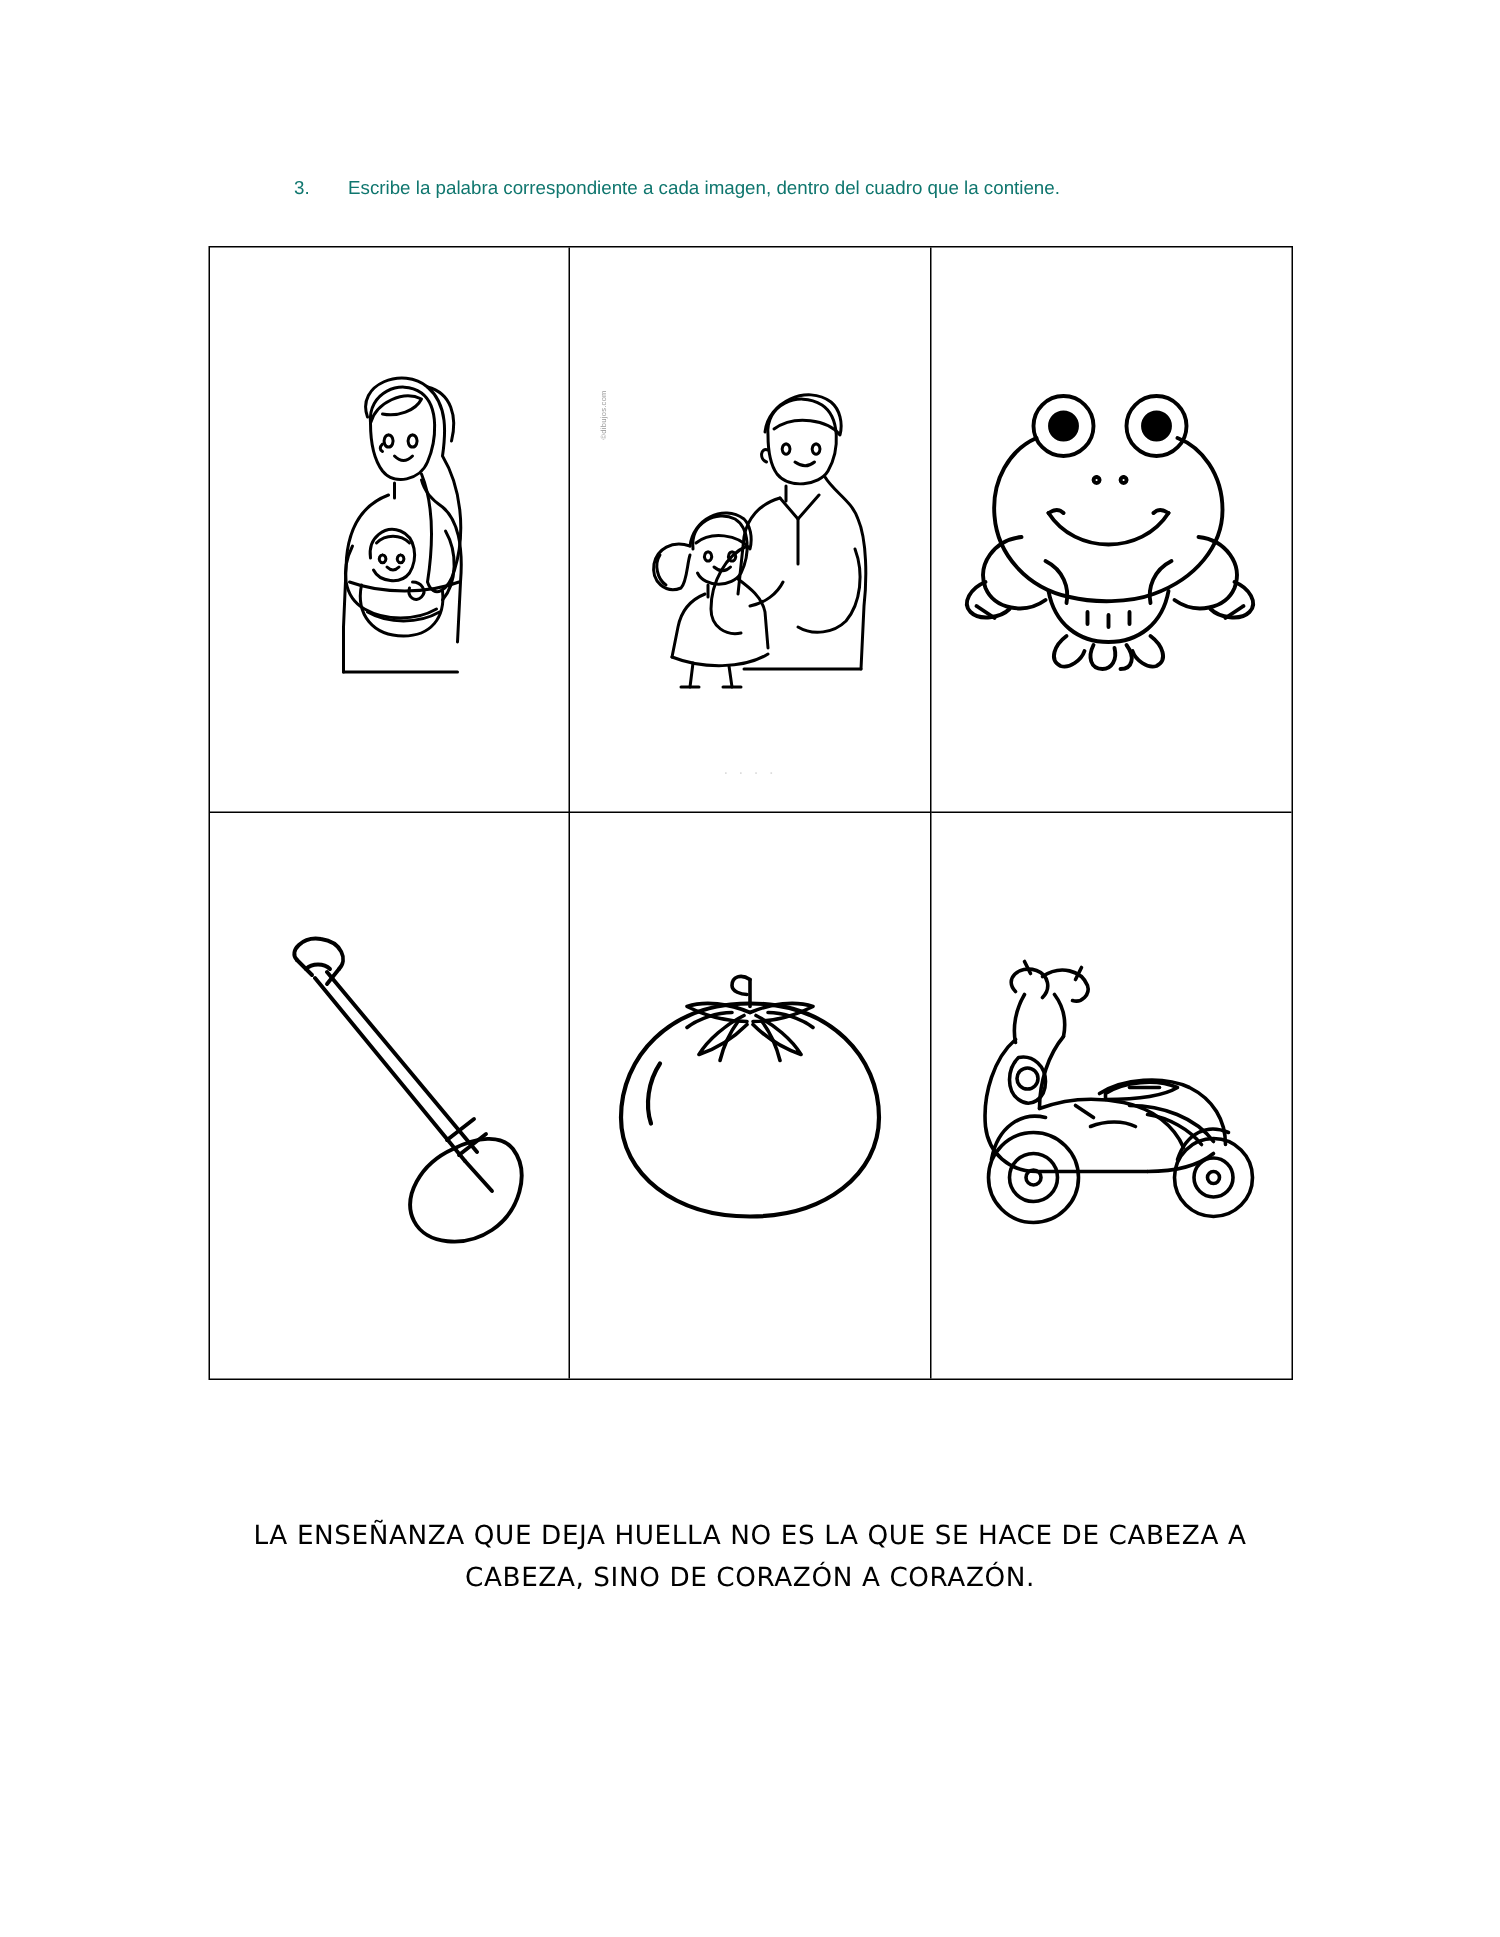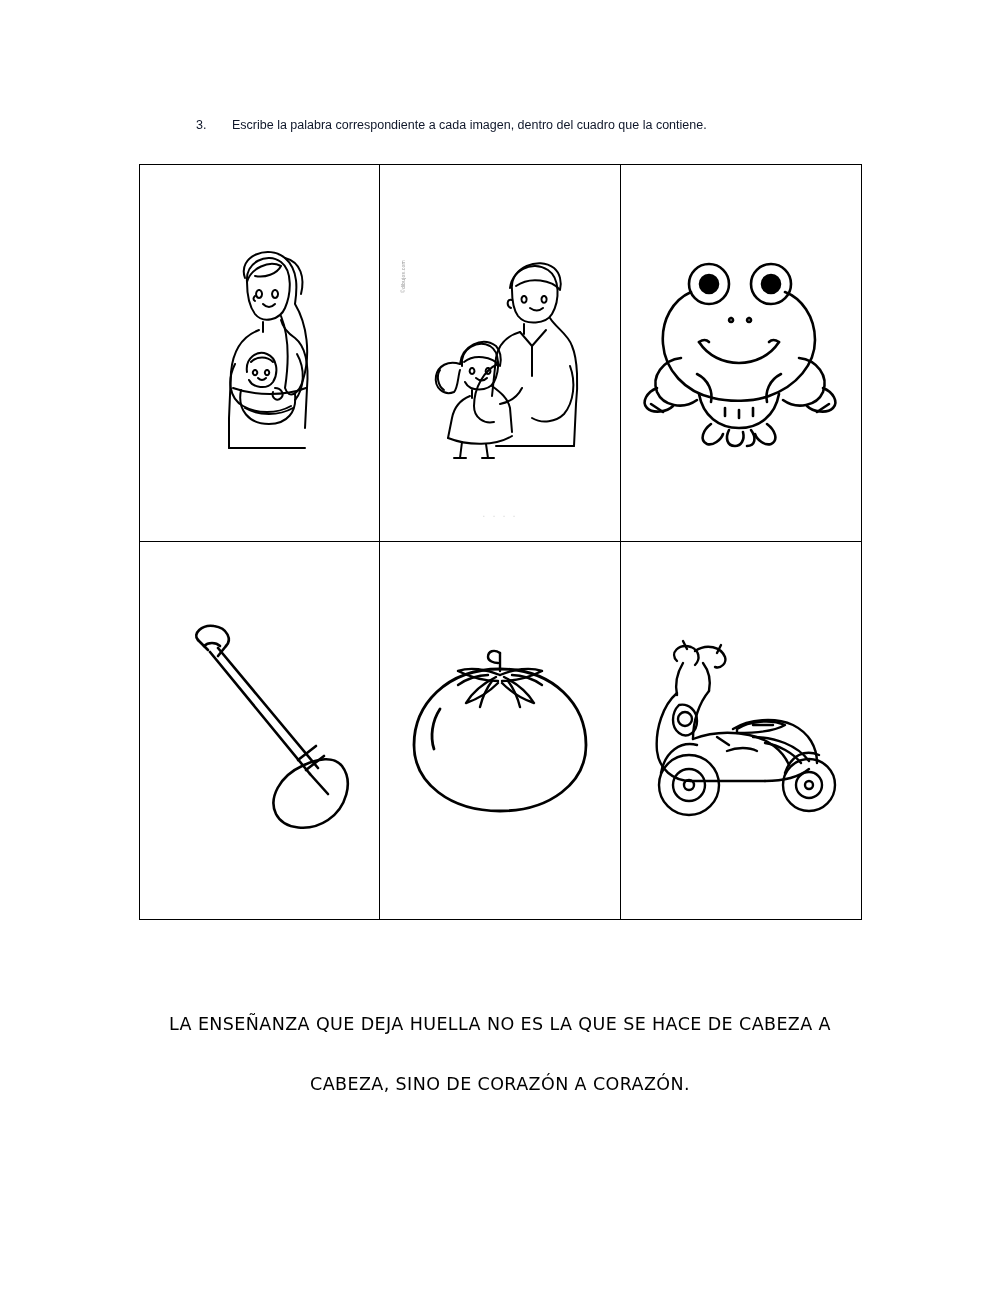--- a/index.html
+++ b/index.html
@@ -25,21 +25,21 @@
   }
 
   
   .instruction {
     position: absolute;
     left: 196px;
     top: 117px;
     width: 700px;
     font-size: 12.5px;
     line-height: 16px;
-    color: #0f172a;
+    color: #0f766e;
     white-space: nowrap;
   }
   .instruction .num {
     display: inline-block;
     width: 36px;
   }
 
   
   .grid {
     position: absolute;
@@ -96,21 +96,21 @@
     top: 1010px;
     width: 1000px;
     text-align: center;
     font-family: "DejaVu Sans", sans-serif;
     font-size: 17.5px;
     line-height: 28px;
     letter-spacing: .4px;
     color: #000;
   }
   .quote .l1 { display: block; }
-  .quote .l2 { display: block; margin-top: 32px; }
+  .quote .l2 { display: block; }
   .quote .l3 { display: block; }
 </style>
 </head>
 <body>
 
 <div class="page">
 
   <div class="instruction">
     <span class="num">3.</span><span>Escribe la palabra correspondiente a cada imagen, dentro del cuadro que la contiene.</span>
   </div>

